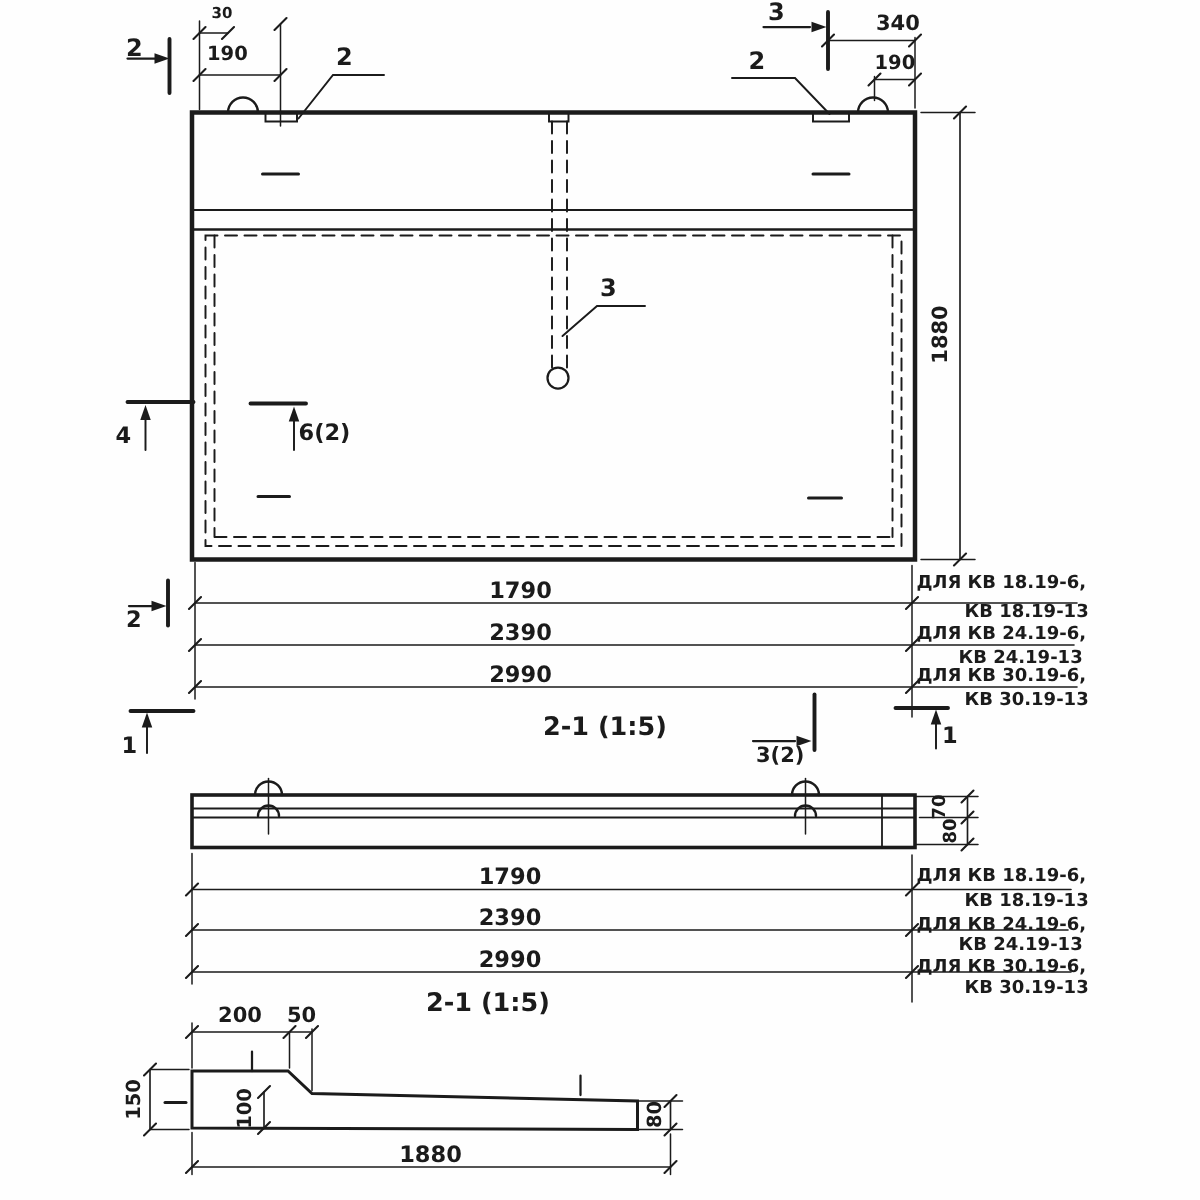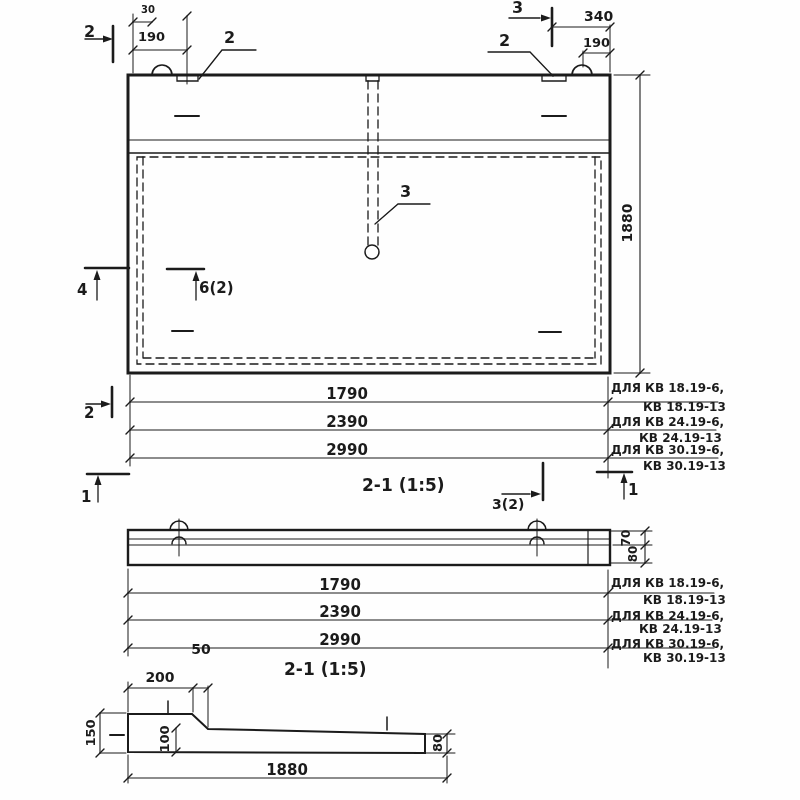--- a/index.html
+++ b/index.html
@@ -170,38 +170,38 @@
   <span class="lbl s15 ctr" style="left:347px;top:450px">2990</span>
   <span class="lbl s12" style="left:611px;top:382px">ДЛЯ КВ 18.19-6,</span>
   <span class="lbl s12" style="left:643px;top:401px">КВ 18.19-13</span>
   <span class="lbl s12" style="left:611px;top:416px">ДЛЯ КВ 24.19-6,</span>
   <span class="lbl s12" style="left:639px;top:432px">КВ 24.19-13</span>
   <span class="lbl s12" style="left:611px;top:444px">ДЛЯ КВ 30.19-6,</span>
   <span class="lbl s12" style="left:643px;top:460px">КВ 30.19-13</span>
 
   <span class="lbl s15" style="left:84px;top:406px">2</span>
   <span class="lbl s17" style="left:362px;top:477px">2-1 (1:5)</span>
-  <span class="lbl s14" style="left:492px;top:497px">3(2)</span>
+  <span class="lbl s14" style="left:504px;top:497px">3(2)</span>
   <span class="lbl s15" style="left:81px;top:490px">1</span>
   <span class="lbl s15" style="left:628px;top:483px">1</span>
 
   <span class="lbl s12 ctr rot" style="left:626px;top:538px">70</span>
   <span class="lbl s12 ctr rot" style="left:633px;top:554px">80</span>
 
   <span class="lbl s15 ctr" style="left:340px;top:585px">1790</span>
   <span class="lbl s15 ctr" style="left:340px;top:612px">2390</span>
   <span class="lbl s15 ctr" style="left:340px;top:640px">2990</span>
   <span class="lbl s12" style="left:611px;top:577px">ДЛЯ КВ 18.19-6,</span>
   <span class="lbl s12" style="left:643px;top:594px">КВ 18.19-13</span>
   <span class="lbl s12" style="left:611px;top:610px">ДЛЯ КВ 24.19-6,</span>
   <span class="lbl s12" style="left:639px;top:623px">КВ 24.19-13</span>
   <span class="lbl s12" style="left:611px;top:638px">ДЛЯ КВ 30.19-6,</span>
   <span class="lbl s12" style="left:643px;top:652px">КВ 30.19-13</span>
 
   <span class="lbl s17" style="left:284px;top:661px">2-1 (1:5)</span>
   <span class="lbl s14 ctr" style="left:160px;top:677px">200</span>
-  <span class="lbl s14 ctr" style="left:201px;top:649px">50</span>
+  <span class="lbl s14 ctr" style="left:201px;top:677px">50</span>
   <span class="lbl s13 ctr rot" style="left:90px;top:733px">150</span>
   <span class="lbl s13 ctr rot" style="left:164px;top:739px">100</span>
   <span class="lbl s13 ctr rot" style="left:437px;top:743px">80</span>
   <span class="lbl s15 ctr" style="left:287px;top:770px">1880</span>
 
 </div>
 
 </body></html>

